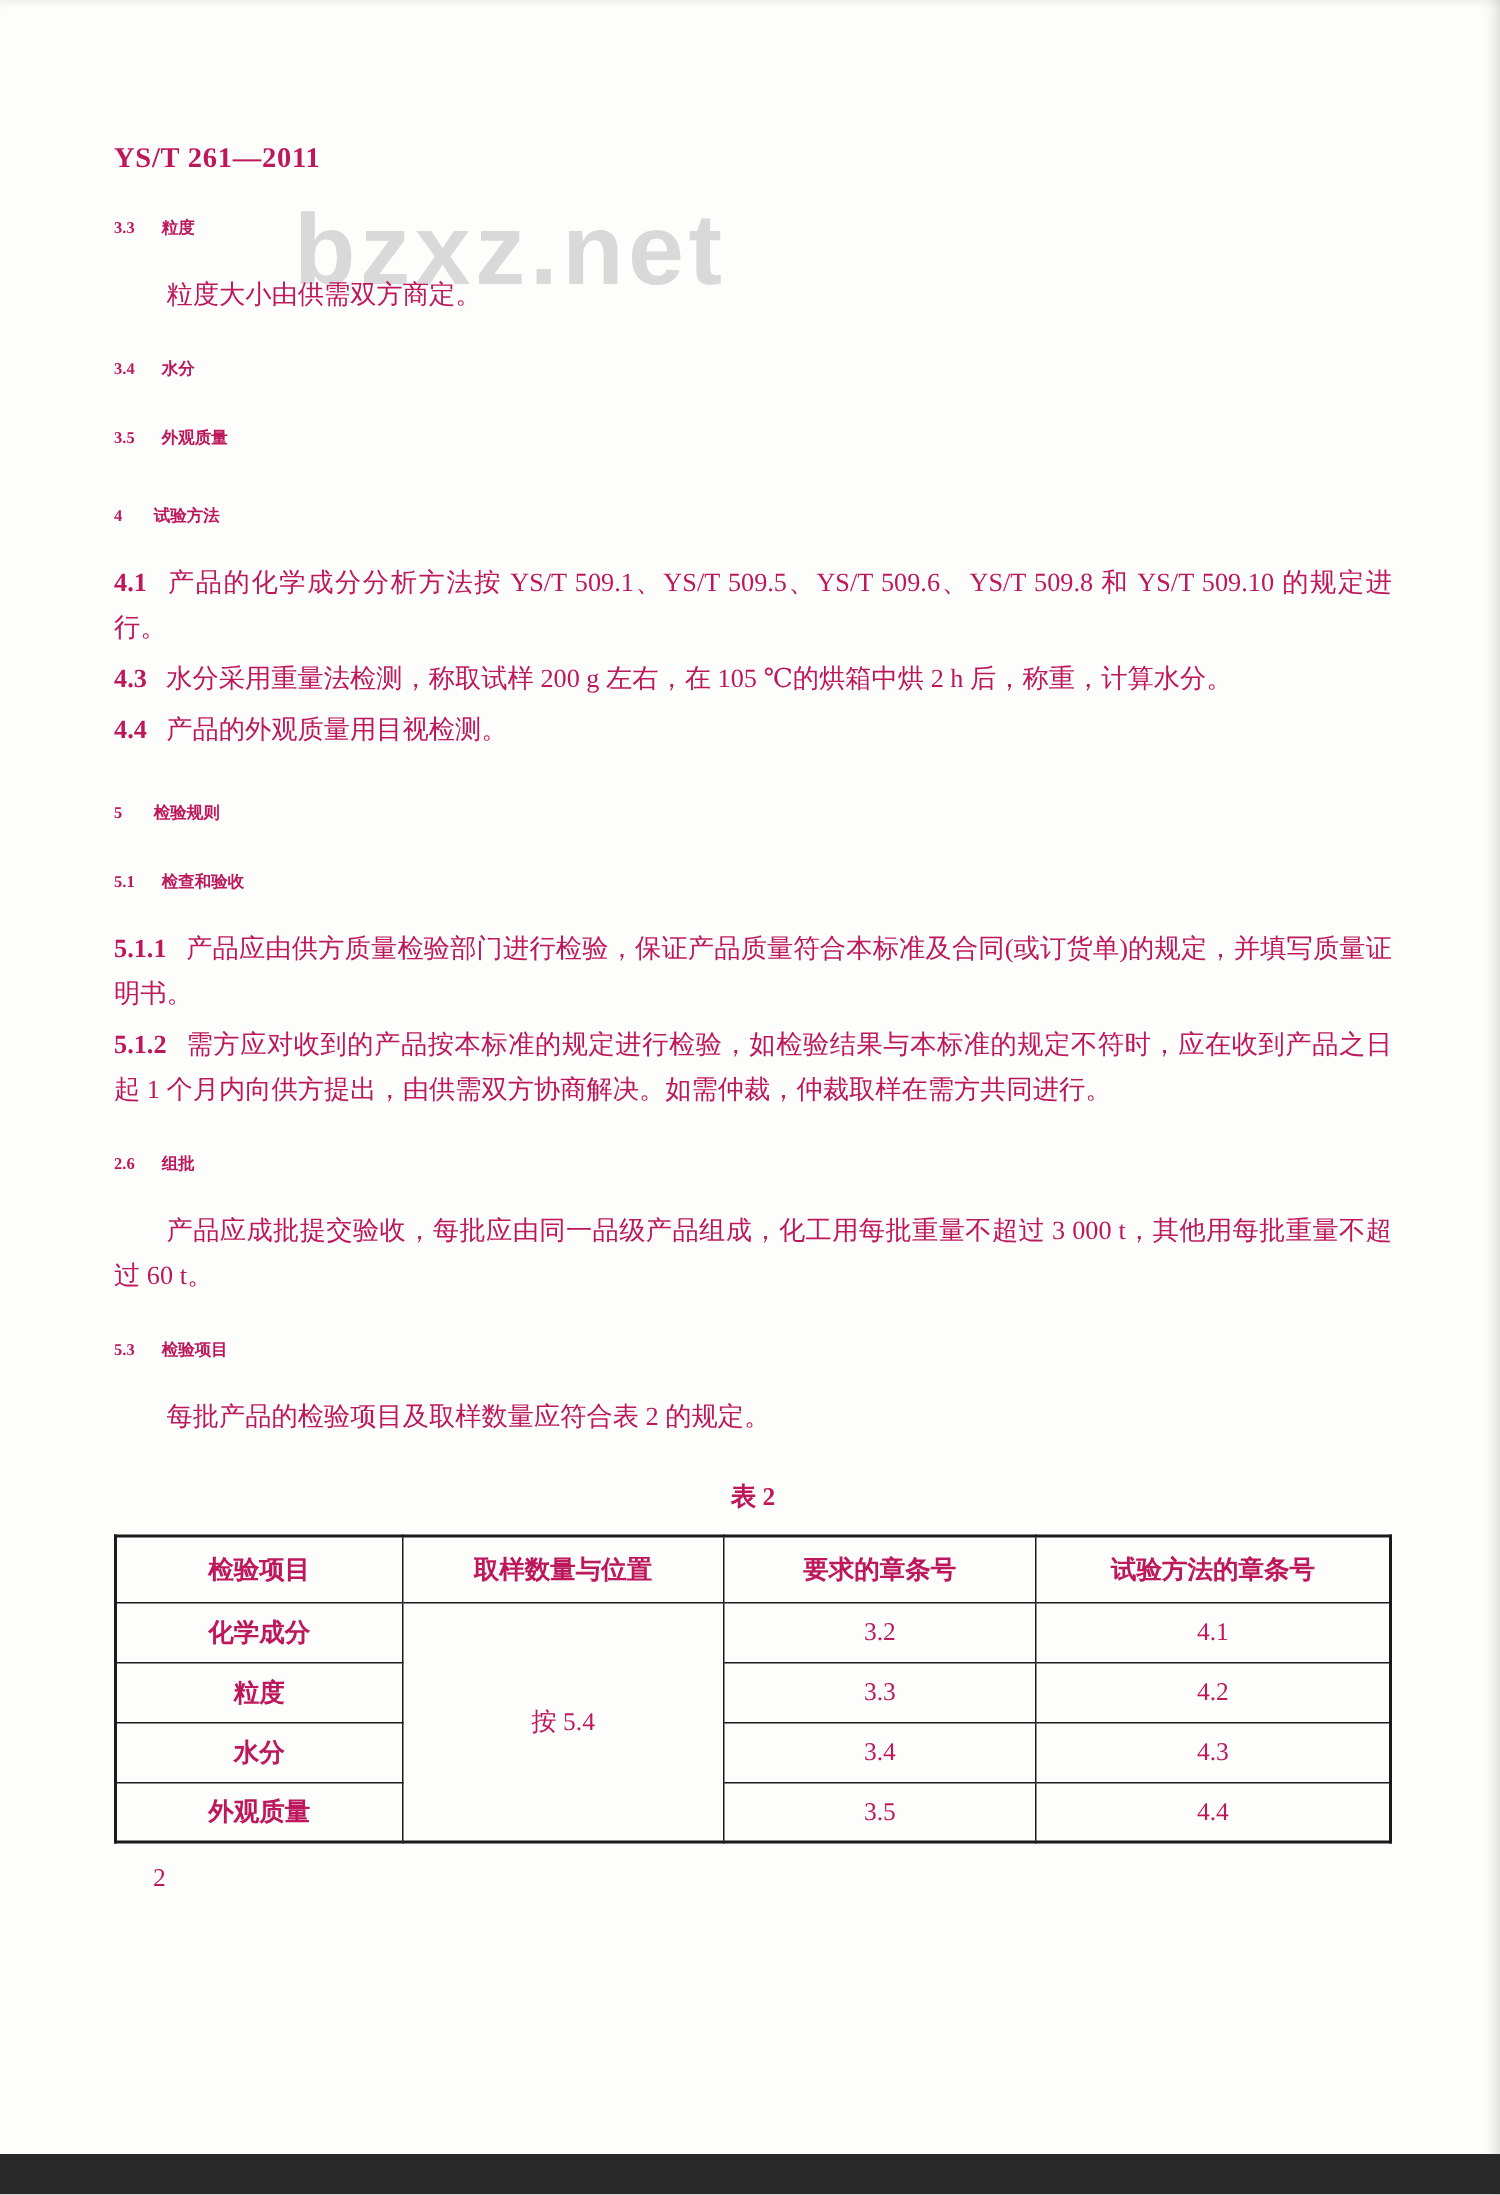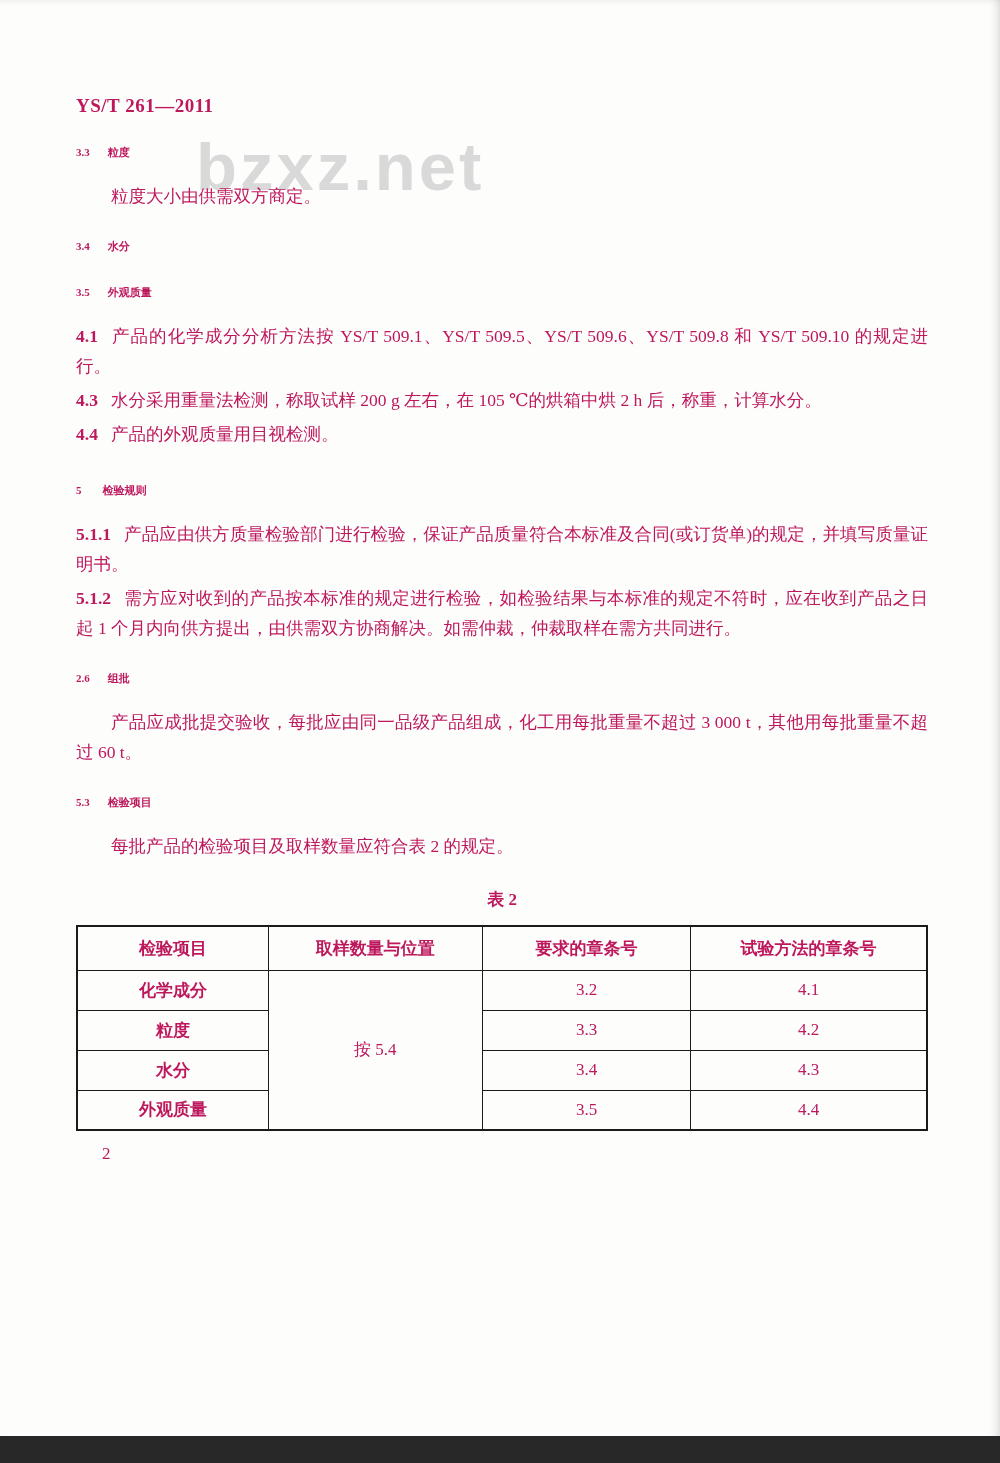--- a/index.html
+++ b/index.html
@@ -124,32 +124,38 @@
     <p class="indent">粒度大小由供需双方商定。</p>
 
     <div class="h2">
       <span class="num">3.4</span><span class="title">水分</span>
     </div>
 
     <div class="h2">
       <span class="num">3.5</span><span class="title">外观质量</span>
     </div>
 
+    <div class="h1">
+      <span class="num">4</span><span class="title">试验方法</span>
+    </div>
     <p class="clause">
       <span class="num">4.1</span><span>产品的化学成分分析方法按 YS/T 509.1、YS/T 509.5、YS/T 509.6、YS/T 509.8 和 YS/T 509.10 的规定进行。</span>
     </p>
     <p class="clause">
       <span class="num">4.3</span><span>水分采用重量法检测，称取试样 200 g 左右，在 105 ℃的烘箱中烘 2 h 后，称重，计算水分。</span>
     </p>
     <p class="clause">
       <span class="num">4.4</span><span>产品的外观质量用目视检测。</span>
     </p>
 
     <div class="h1">
       <span class="num">5</span><span class="title">检验规则</span>
+    </div>
+    <div class="h2">
+      <span class="num">5.1</span><span class="title">检查和验收</span>
     </div>
     <p class="clause">
       <span class="num">5.1.1</span><span>产品应由供方质量检验部门进行检验，保证产品质量符合本标准及合同(或订货单)的规定，并填写质量证明书。</span>
     </p>
     <p class="clause">
       <span class="num">5.1.2</span><span>需方应对收到的产品按本标准的规定进行检验，如检验结果与本标准的规定不符时，应在收到产品之日起 1 个月内向供方提出，由供需双方协商解决。如需仲裁，仲裁取样在需方共同进行。</span>
     </p>
 
     <div class="h2">
       <span class="num">2.6</span><span class="title">组批</span>

